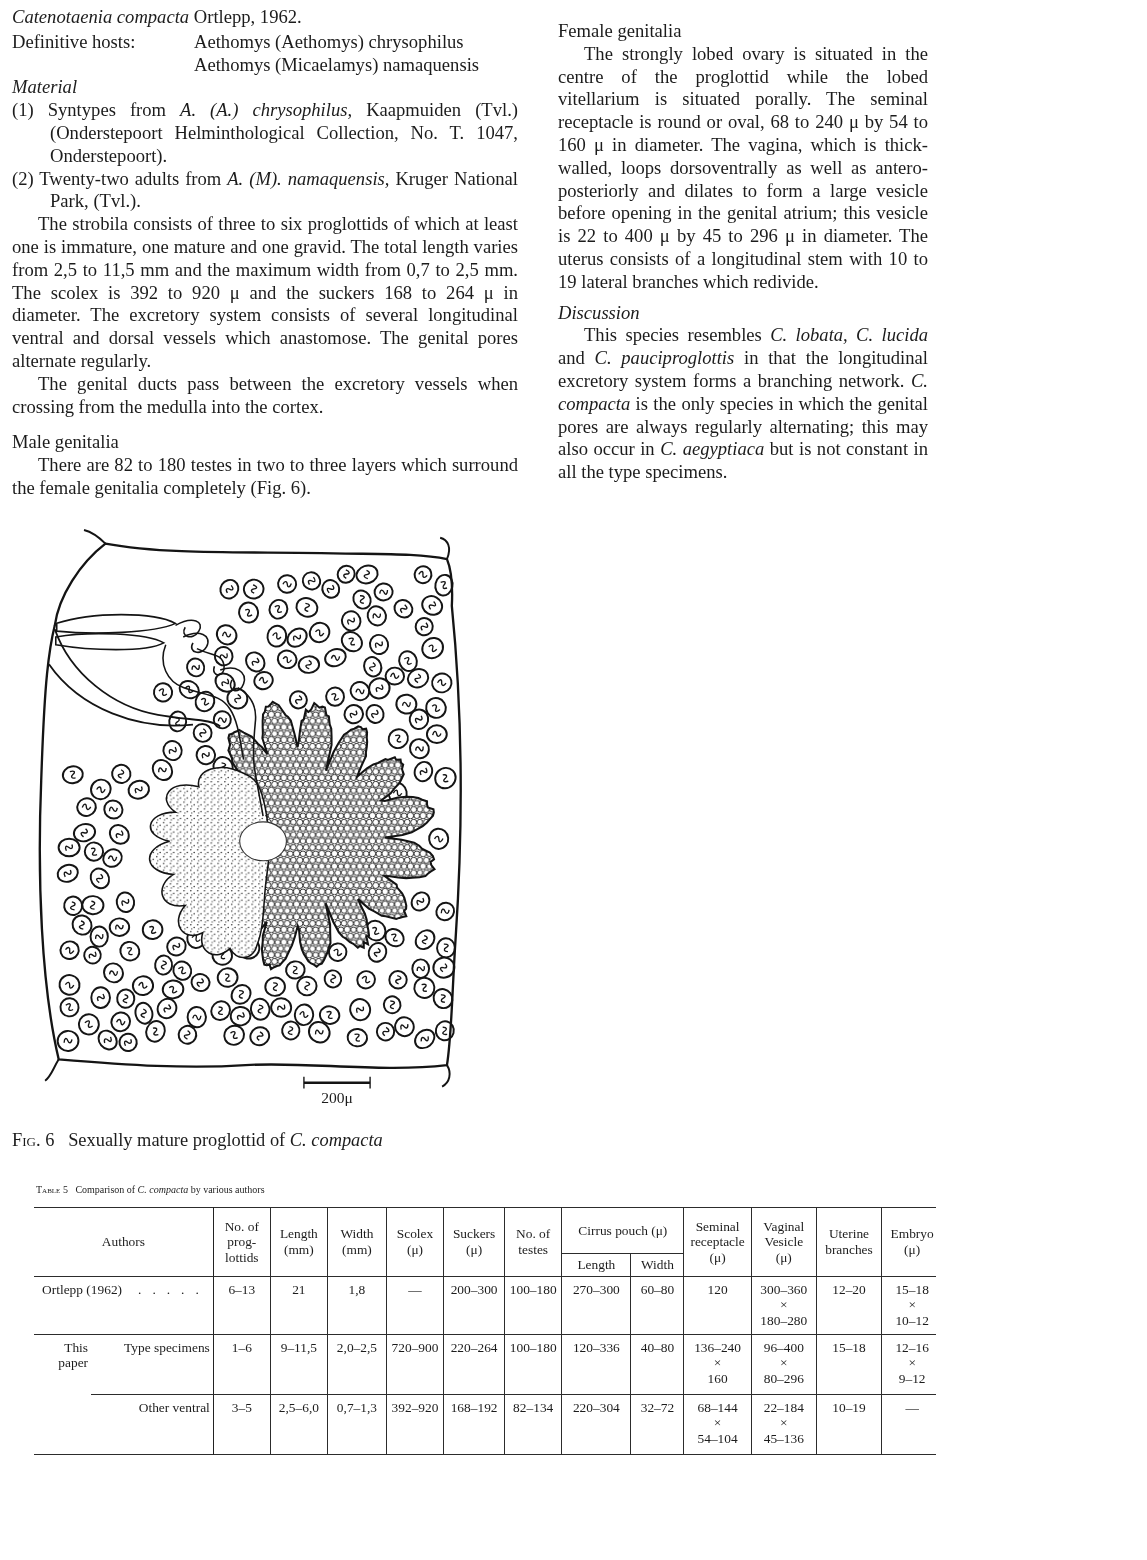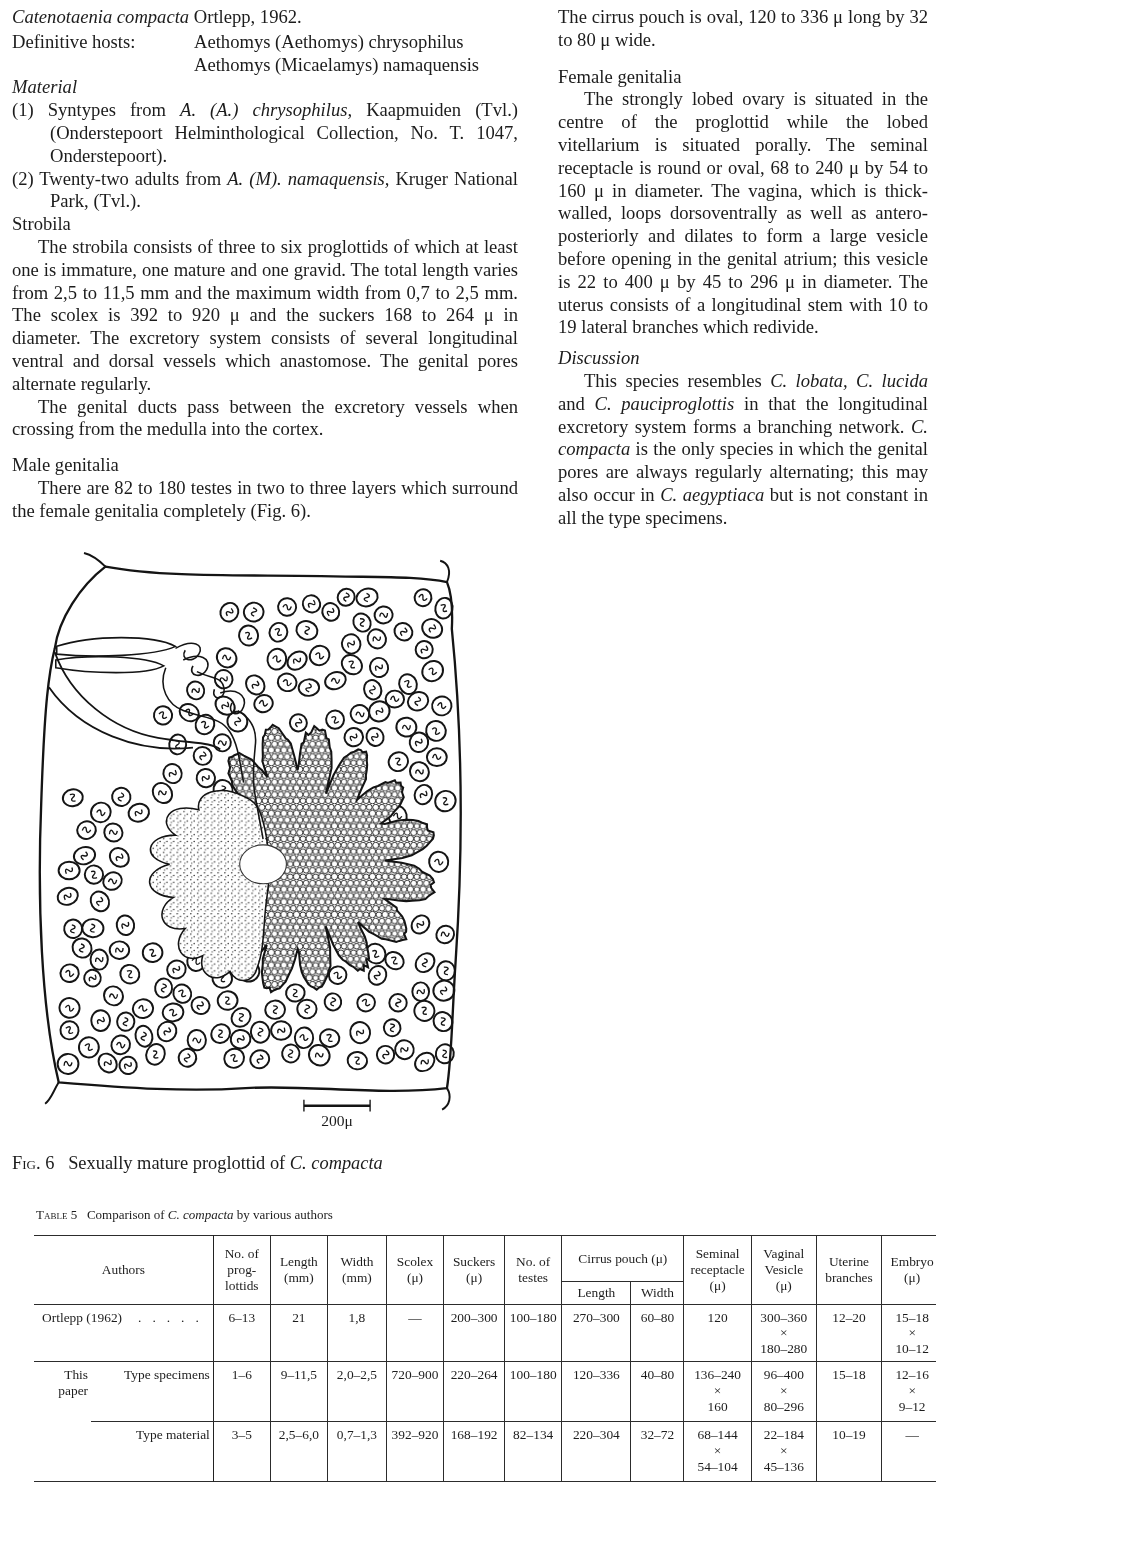--- a/index.html
+++ b/index.html
@@ -18,21 +18,21 @@
   .host-lines div { }
   .h-it { font-style:italic; margin:9px 0 1px 22px; }
   .h-sub { margin:8px 0 1px 27px; }
   .hang { padding-left:38px; text-indent:-38px; margin-top:4px; }
   .mt6 { margin-top:6px; } .mt8 { margin-top:8px; }
   .seg-i { font-style:italic; }
   .seg-sc { font-variant:small-caps; }
   .figure-block { margin:28px 0 0 0; }
   .fig-caption { margin-top:12px; font-size:18.4px; text-align:left; }
   .table-section { margin:32px 0 0 22px; }
-  .table-title { font-size:13px; margin:0 0 12px 2px; }
+  .table-title { font-size:10px; margin:0 0 12px 2px; }
   table.cmp {
     border-collapse:collapse; table-layout:fixed; width:1080px;
     font-size:13.4px; line-height:15.6px;
     border-top:1.5px solid #2c2c2c; border-bottom:1.6px solid #2c2c2c;
   }
   .cmp th, .cmp td { font-weight:normal; padding:5px 3px; vertical-align:top; text-align:center; }
   .cmp thead th { vertical-align:middle; border-bottom:1.4px solid #2c2c2c; white-space:pre-line; padding:3px 2px; }
   .cmp thead tr.hr1 { height:46px; } .cmp thead tr.hr2 { height:16px; }
   .vl { border-left:1.4px solid #2c2c2c; }
   .vl2 { border-left:1.8px solid #222; }
@@ -60,21 +60,20 @@
         <div class="host-lines">
           <div>Aethomys (Aethomys) chrysophilus</div>
           <div>Aethomys (Micaelamys) namaquensis</div>
         </div>
       </div>
 
       <p class="h-it">Material</p>
       <p class="hang"><span class="seg-n">(1) Syntypes from </span><span class="seg-i">A. (A.) chrysophilus,</span><span class="seg-n"> Kaapmuiden (Tvl.) (Onderstepoort Helminthological Collection, No. T. 1047, Onderstepoort).</span></p>
       <p class="hang mt6"><span class="seg-n">(2) Twenty-two adults from </span><span class="seg-i">A. (M). namaquensis,</span><span class="seg-n"> Kruger National Park, (Tvl.).</span></p>
 
-      <p class="h-sub">Strobila</p>
       <p class="indent mt6">The strobila consists of three to six proglottids of which at least one is immature, one mature and one gravid. The total length varies from 2,5 to 11,5 mm and the maximum width from 0,7 to 2,5 mm. The scolex is 392 to 920 μ and the suckers 168 to 264 μ in diameter. The excretory system consists of several longitudinal ventral and dorsal vessels which anastomose. The genital pores alternate regularly.</p>
       <p class="indent mt8">The genital ducts pass between the excretory vessels when crossing from the medulla into the cortex.</p>
 
       <p class="h-sub" style="margin-top:13px;">Male genitalia</p>
       <p class="indent">There are 82 to 180 testes in two to three layers which surround the female genitalia completely (Fig. 6).</p>
 
       <div class="figure-block">
         <svg id="fig-svg" viewBox="0 0 520 600" width="506">
           <defs>
             <pattern id="cells" width="13" height="13" patternUnits="userSpaceOnUse">
@@ -729,21 +728,20 @@
             <line x1="368" y1="564" x2="368" y2="576" stroke-width="1.4"></line>
             <text x="334" y="591" text-anchor="middle" font-size="16" stroke="none" fill="#1c1c1c">200μ</text>
           </g>
         </svg>
 
         <div class="fig-caption"><span class="seg-sc">Fig. 6</span><span class="seg-n">  Sexually mature proglottid of </span><span class="seg-i">C. compacta</span></div>
       </div>
     </div>
 
     <div class="col">
-      <p>The cirrus pouch is oval, 120 to 336 μ long by 32 to 80 μ wide.</p>
 
       <p class="h-sub" style="margin-top:14px;">Female genitalia</p>
       <p class="indent mt6">The strongly lobed ovary is situated in the centre of the proglottid while the lobed vitellarium is situated porally. The seminal receptacle is round or oval, 68 to 240 μ by 54 to 160 μ in diameter. The vagina, which is thick-walled, loops dorsoventrally as well as antero-posteriorly and dilates to form a large vesicle before opening in the genital atrium; this vesicle is 22 to 400 μ by 45 to 296 μ in diameter. The uterus consists of a longitudinal stem with 10 to 19 lateral branches which redivide.</p>
 
       <p class="h-it" style="margin-top:8px;">Discussion</p>
       <p class="indent mt6"><span class="seg-n">This species resembles </span><span class="seg-i">C. lobata,</span><span class="seg-n"> </span><span class="seg-i">C. lucida</span><span class="seg-n"> and </span><span class="seg-i">C. pauciproglottis</span><span class="seg-n"> in that the longitudinal excretory system forms a branching network. </span><span class="seg-i">C. compacta</span><span class="seg-n"> is the only species in which the genital pores are always regularly alternating; this may also occur in </span><span class="seg-i">C. aegyptiaca</span><span class="seg-n"> but is not constant in all the type specimens.</span></p>
     </div>
   </div>
 
   <div class="table-section">
@@ -839,21 +837,21 @@
           <td class="vl stack">96–400
 ×
 80–296</td>
           <td class="vl">15–18</td>
           <td class="vl stack">12–16
 ×
 9–12</td>
           <td class="vl hosts-cell">A. (A.) chrysophilus</td>
         </tr>
         <tr class="r3">
-          <td class="author-sub">Type material</td>
+          <td class="author-sub">Other ventral</td>
           <td class="vl2">3–5</td>
           <td class="vl">2,5–6,0</td>
           <td class="vl">0,7–1,3</td>
           <td class="vl">392–920</td>
           <td class="vl">168–192</td>
           <td class="vl">82–134</td>
           <td class="vl">220–304</td>
           <td class="vl">32–72</td>
           <td class="vl stack">68–144
 ×

